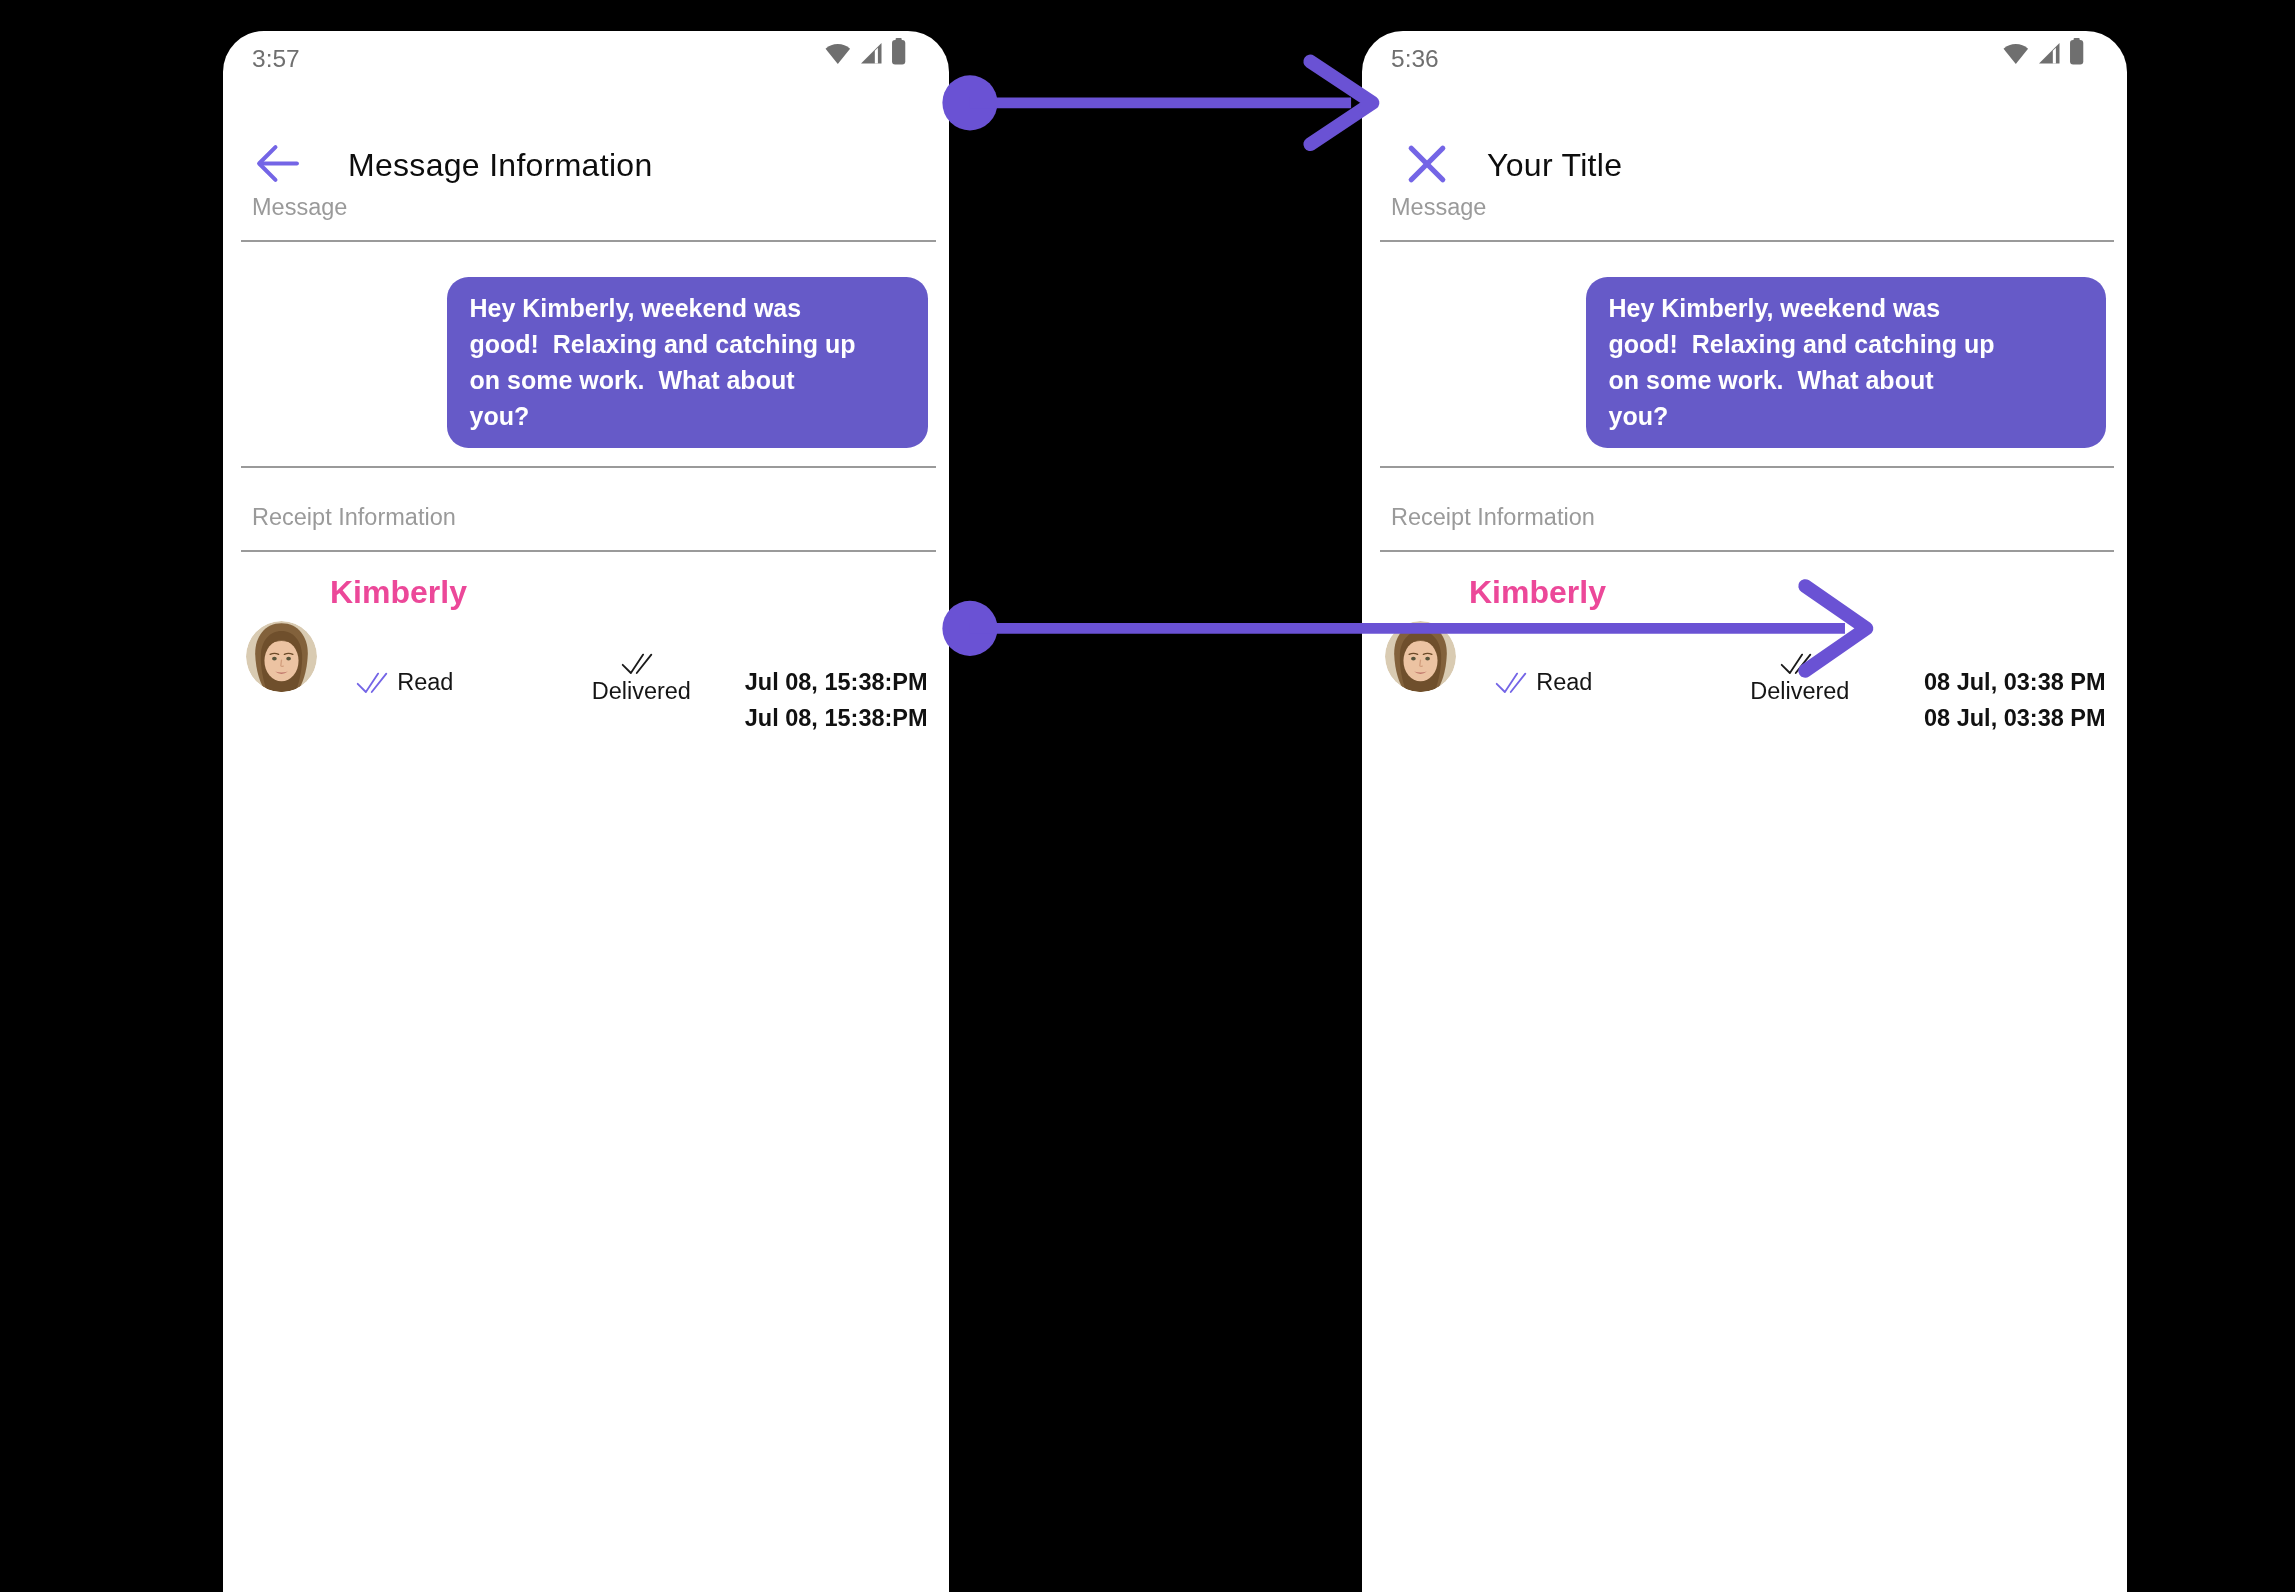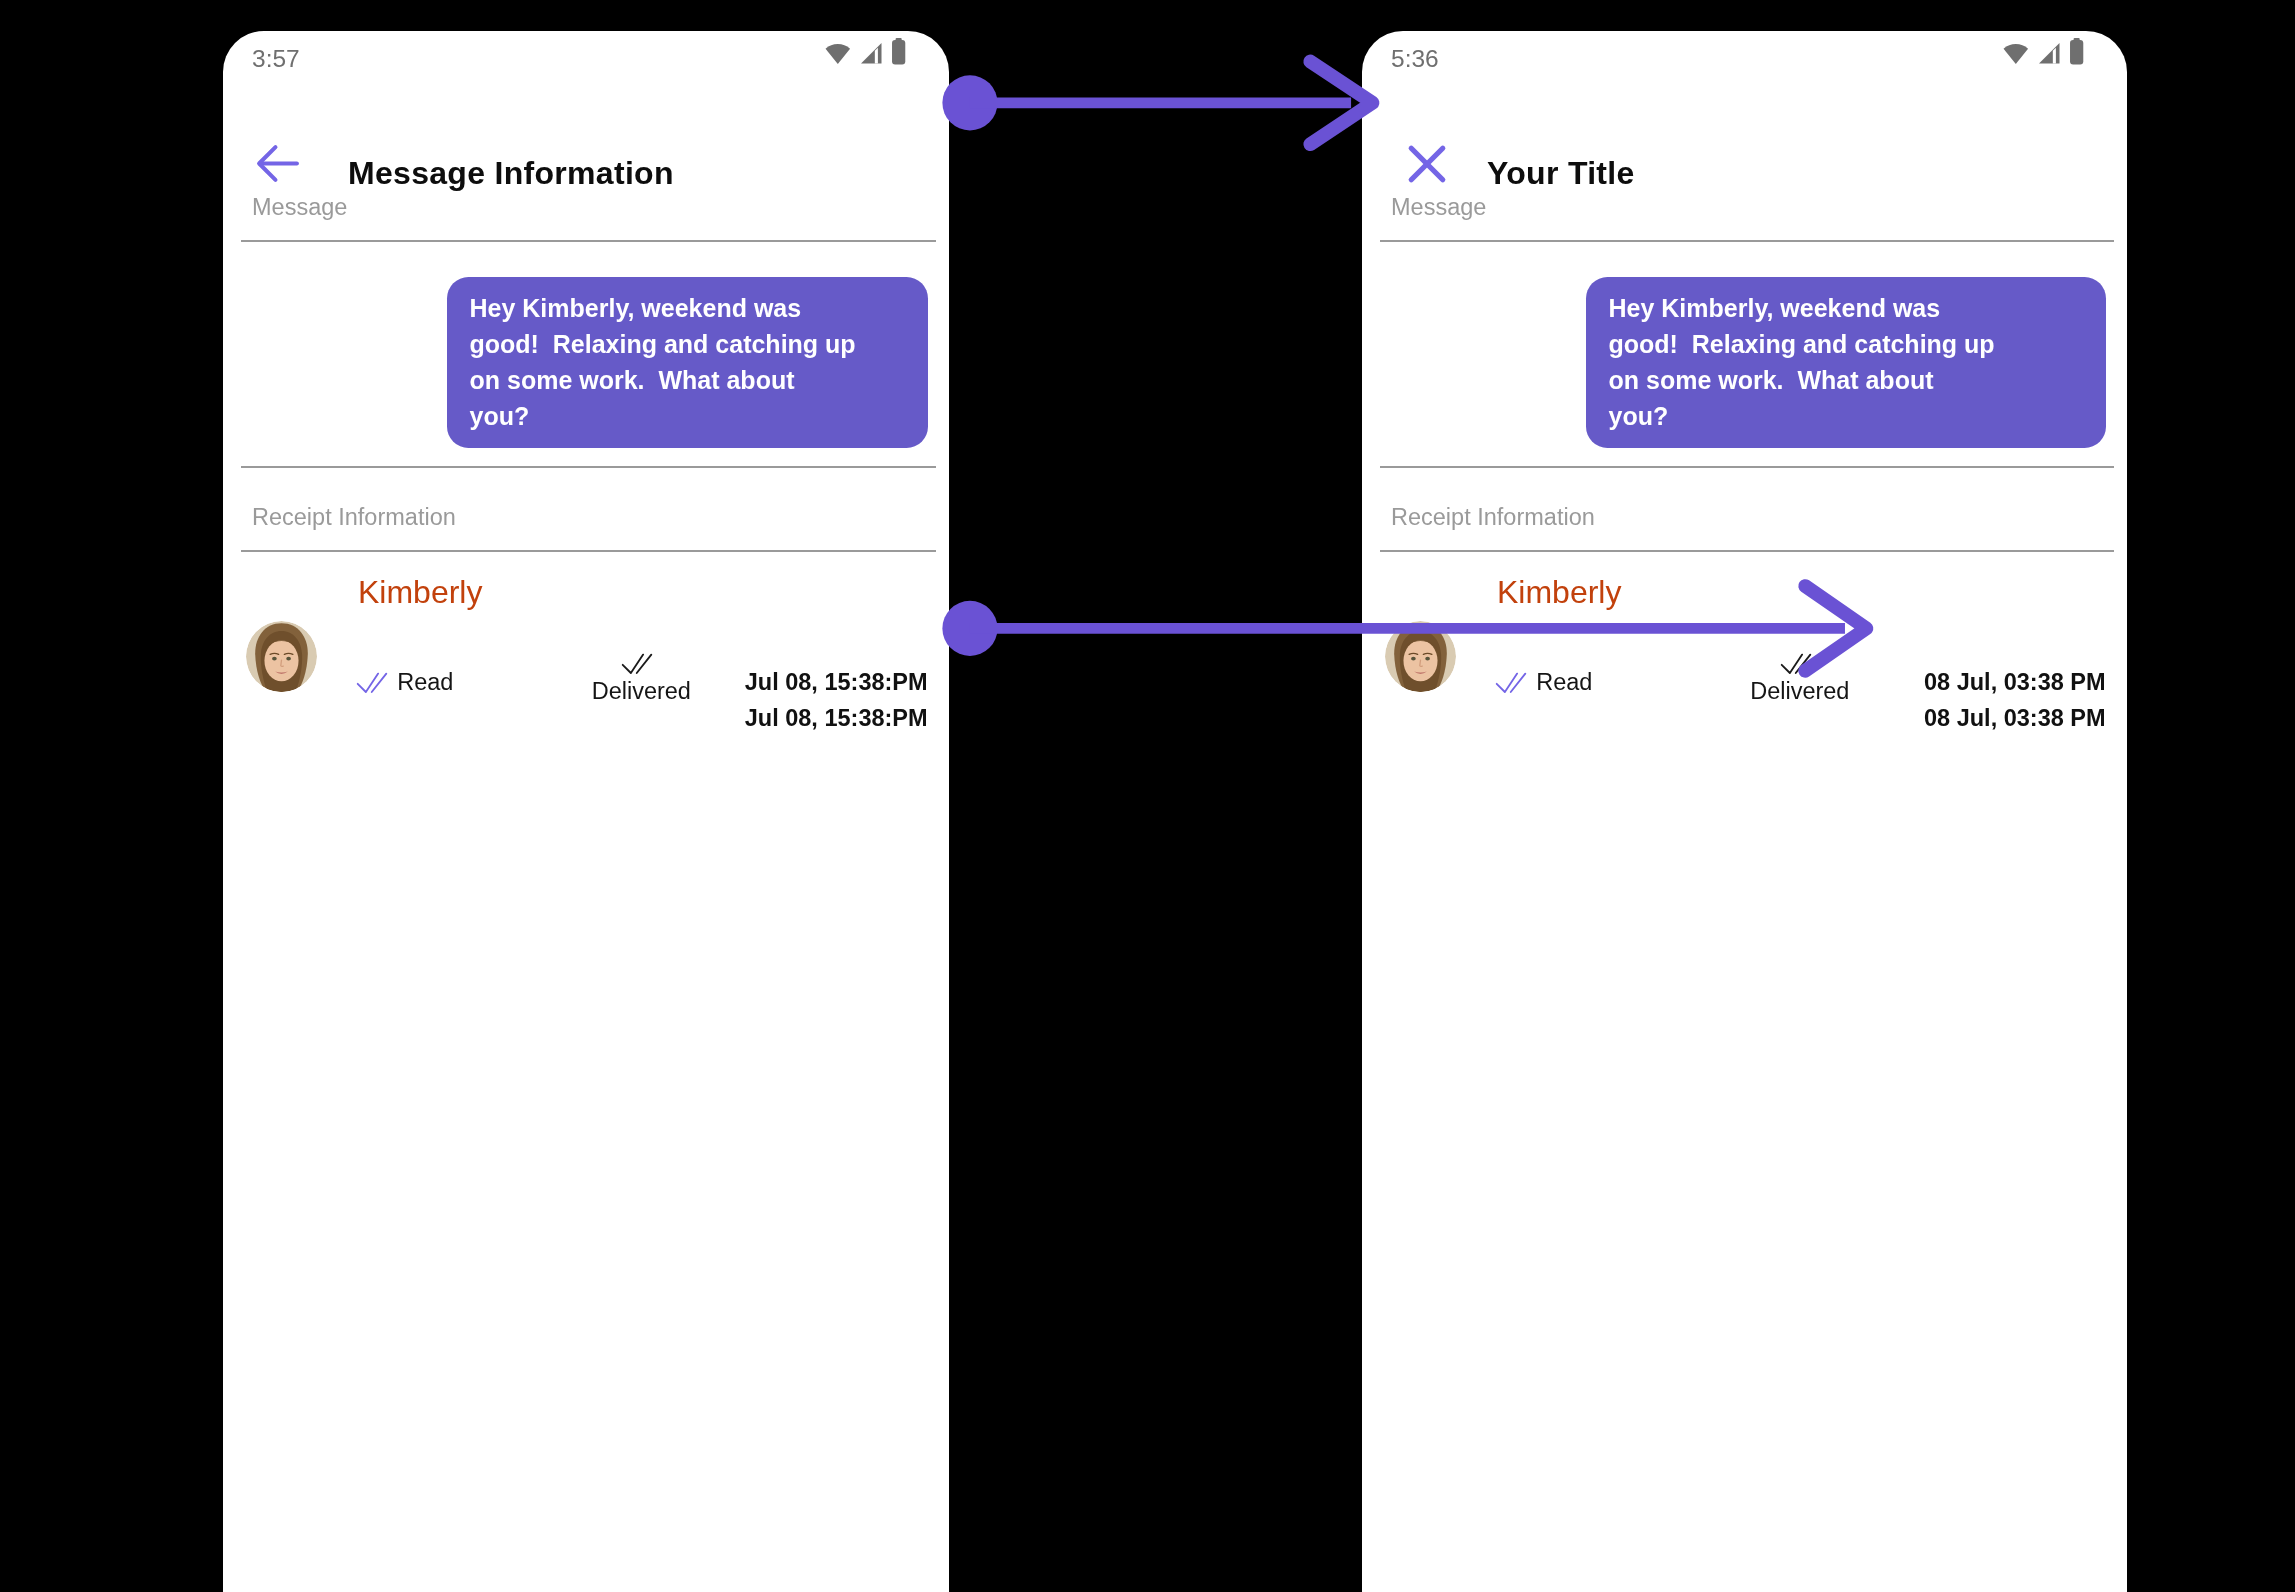--- a/index.html
+++ b/index.html
@@ -20,41 +20,41 @@
   
   .status-time{position:absolute;left:29px;top:14.3px;font-size:24.5px;color:#6F6F6F;}
   .status-icons{position:absolute;right:43px;top:7.1px;height:26.5px;display:flex;
                 align-items:flex-end;gap:8.2px;}
   .status-icons svg{display:block;fill:#6F6F6F;}
 
   
   .nav-icon{position:absolute;left:30px;top:108px;width:49px;height:49px;}
   .nav-icon svg{display:block;width:100%;height:100%;stroke:#7465E6;fill:none;
                 stroke-linecap:round;stroke-linejoin:round;}
-  .nav-title{position:absolute;left:125px;top:124px;font-size:32px;line-height:37px;
-             font-weight:700;color:#0D0D0D;letter-spacing:0.3px;}
+  .nav-title{position:absolute;left:125px;top:116px;font-size:32px;line-height:37px;
+             font-weight:400;color:#0D0D0D;letter-spacing:0.3px;}
 
   
   .section-label{position:absolute;left:29px;font-size:23.5px;color:#9A9A9A;}
   .label-message{top:163px;}
   .label-receipt{top:473px;}
   .divider{position:absolute;left:18.4px;right:13.3px;height:2px;background:#9A9A9A;}
   .div-1{top:209px;}
   .div-2{top:435px;}
   .div-3{top:519px;}
 
   
   .bubble{position:absolute;left:224px;right:21.4px;top:246px;height:171px;
           background:#665AC8;border-radius:21.4px;box-sizing:border-box;
           padding:13.3px 15.3px 0 22.5px;color:#fff;font-weight:bold;}
   .bubble-line{font-size:25px;line-height:36px;white-space:pre;}
 
   
-  .contact-name{position:absolute;left:135px;top:543px;font-size:32px;line-height:37px;
-                font-weight:400;color:#c2410c;}
+  .contact-name{position:absolute;left:107px;top:543px;font-size:32px;line-height:37px;
+                font-weight:700;color:#ec4899;}
   .avatar{position:absolute;left:22.5px;top:590px;width:71px;height:71px;
           border-radius:50%;overflow:hidden;}
   .avatar svg{display:block;width:100%;height:100%;}
   .receipt-row{position:absolute;left:132px;right:21.4px;height:33px;display:flex;
                align-items:center;}
   .row-delivered{top:619px;flex-direction:column;}
   .row-read{top:635px;}
   .dcheck{width:34px;height:27.6px;margin-right:8.2px;flex:none;}
   .dcheck svg{display:block;width:100%;height:100%;fill:none;stroke-linecap:round;
               stroke-linejoin:round;stroke-width:3.6px;}

